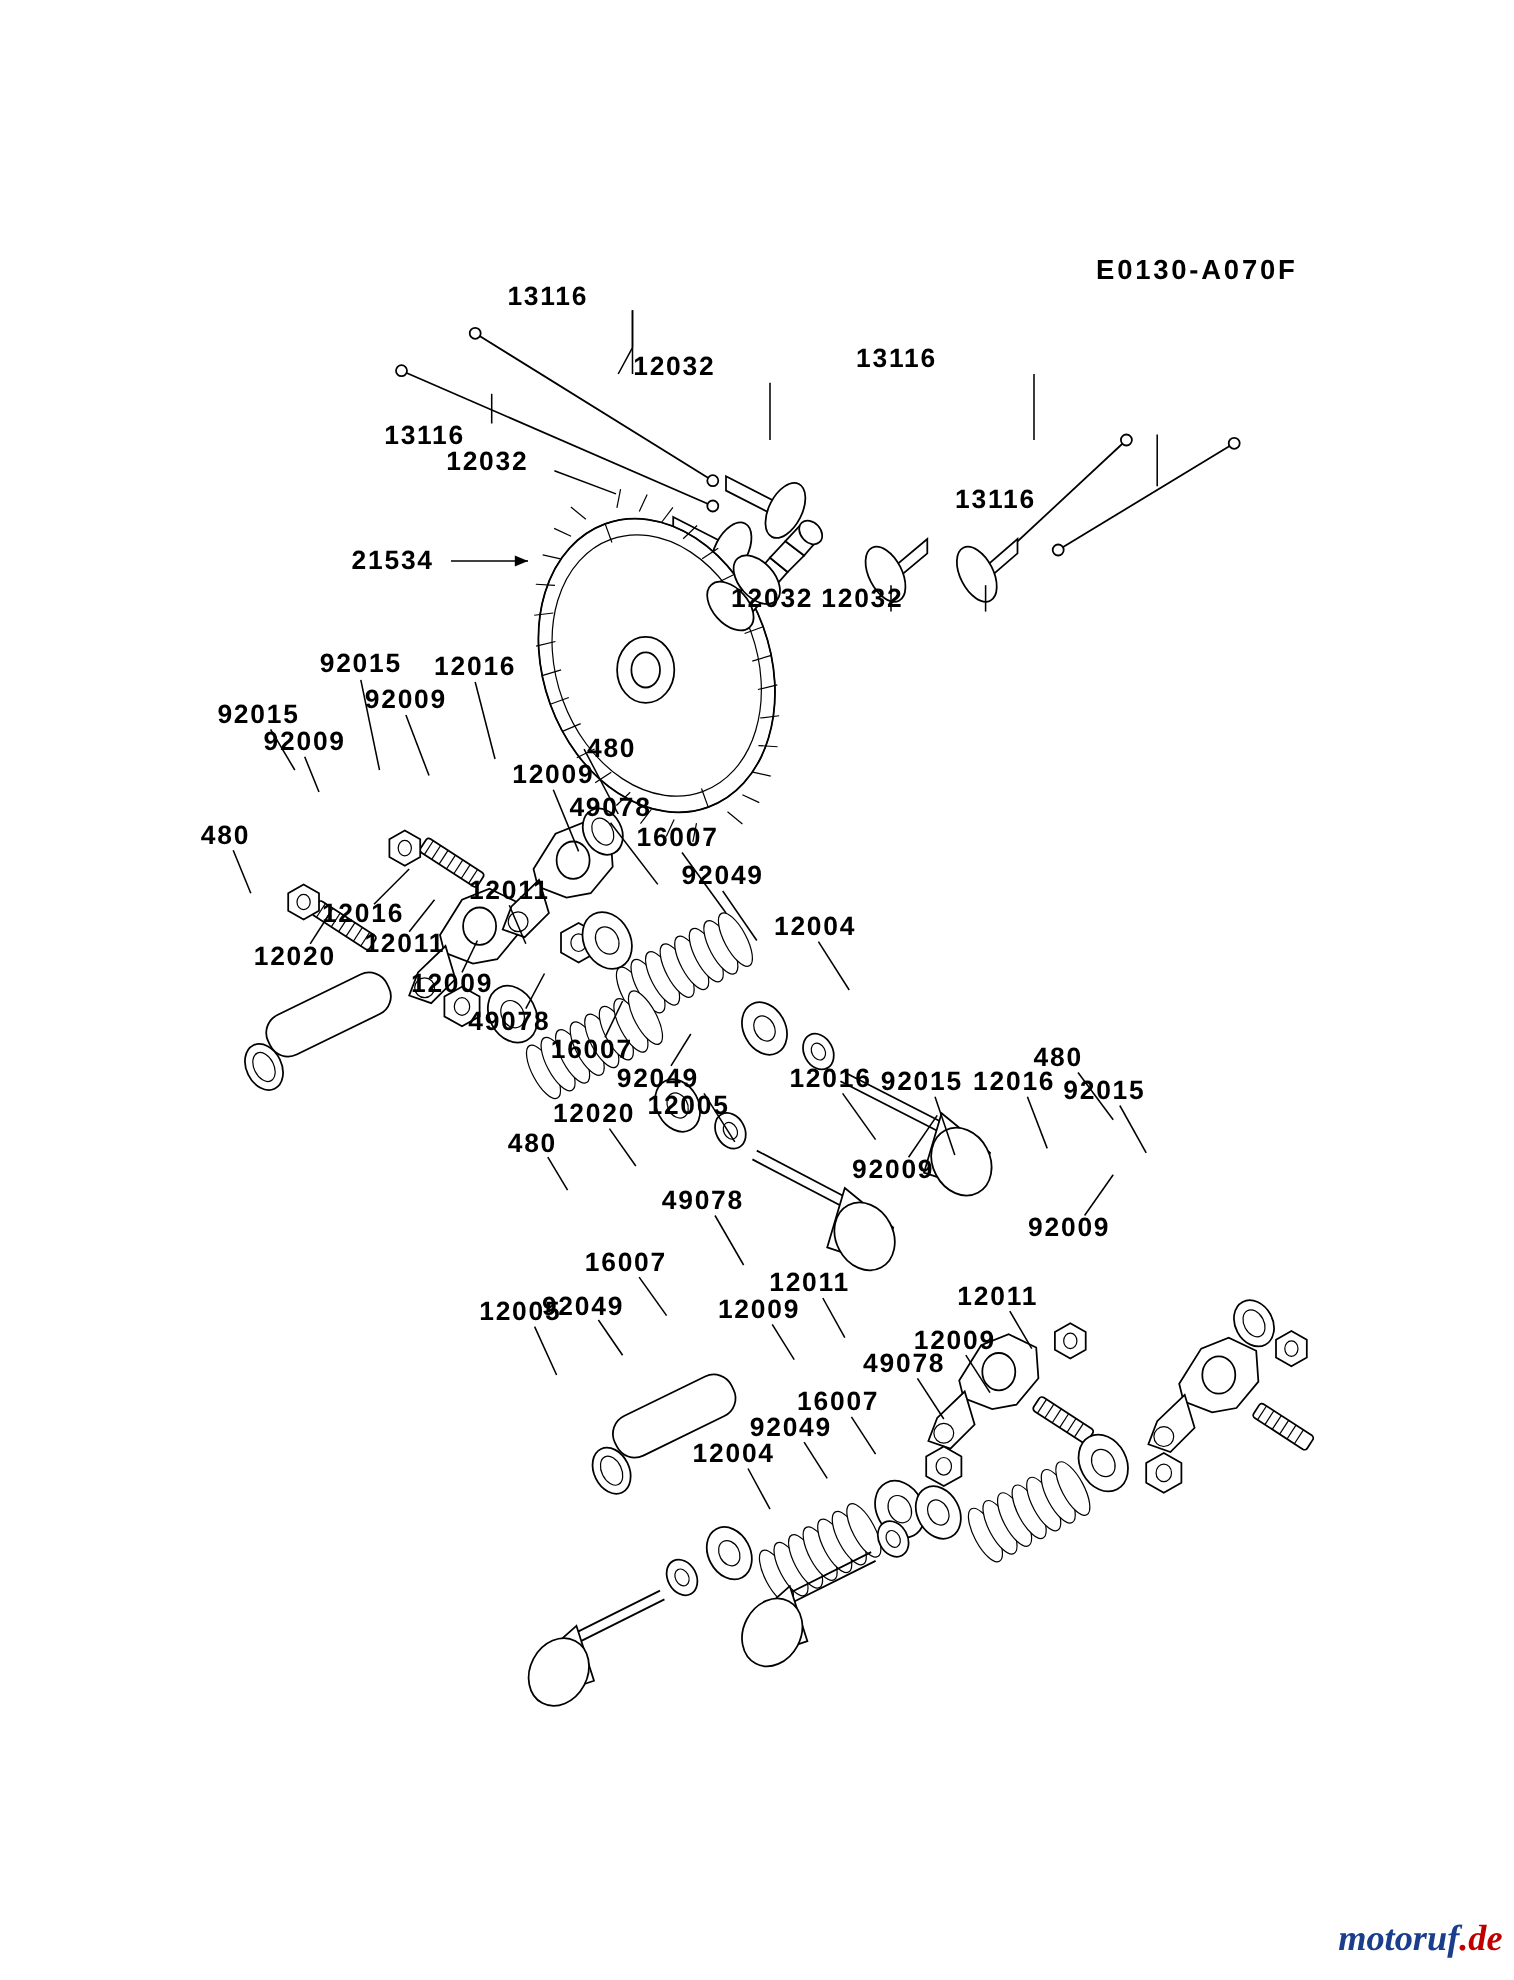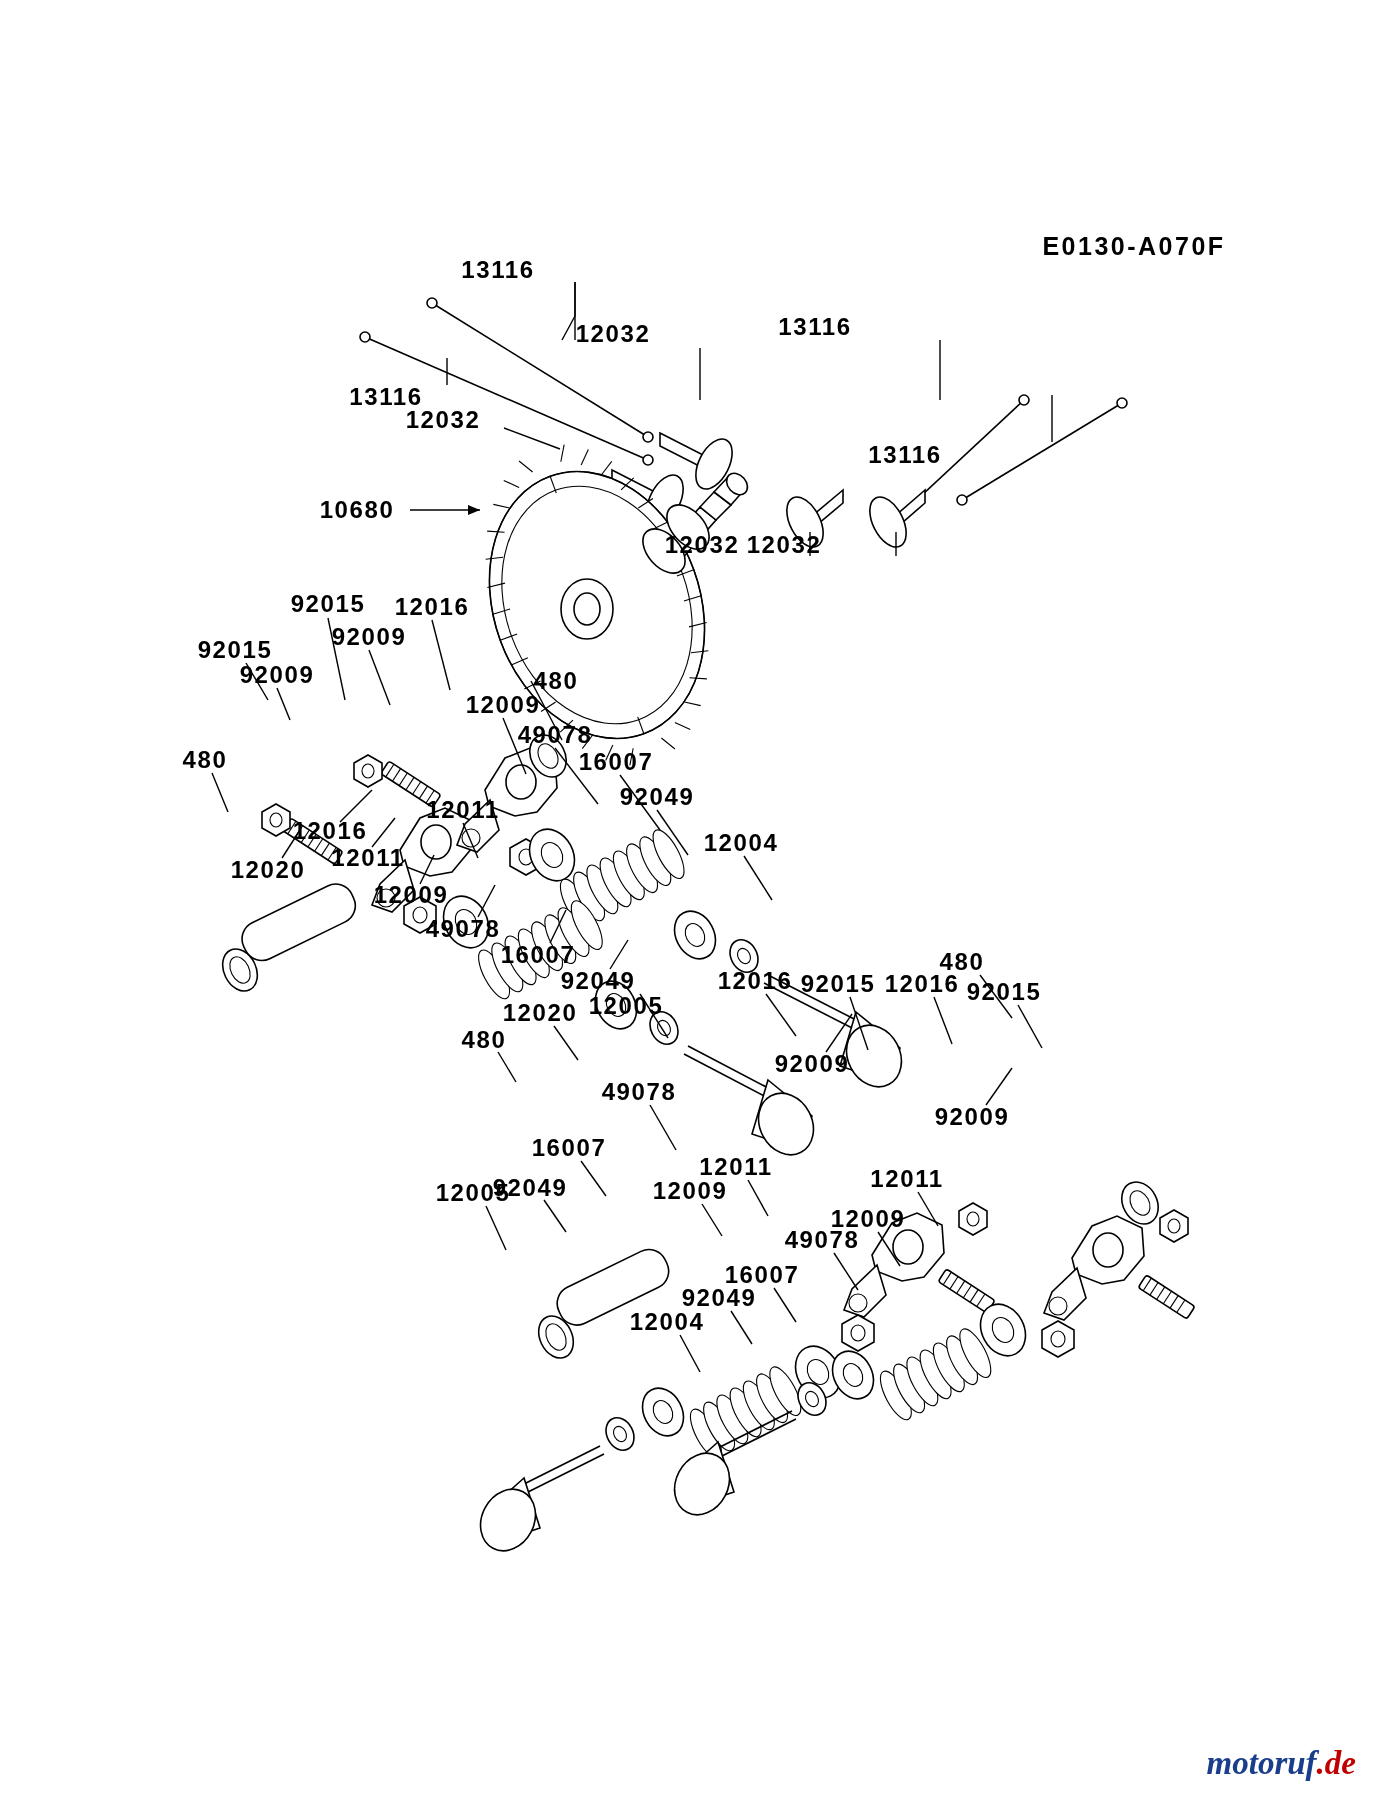--- a/index.html
+++ b/index.html
@@ -43,21 +43,21 @@
     font-family: "Liberation Sans", sans-serif;
     font-weight: bold;
     font-size: 25px;
     letter-spacing: 2.5px;
     color: #000000;
     white-space: nowrap;
     transform: translate(-50%, -50%);
   }
   .watermark {
     position: absolute;
-    right: 20px;
+    right: 10px;
     bottom: 18px;
     font-family: "Liberation Serif", serif;
     font-size: 33px;
     letter-spacing: 0px;
     white-space: nowrap;
   }
   .watermark .wm-main { color: #1a3e8c; font-weight: bold; font-style: italic;}
   .watermark .wm-dot  { color: #c00000; font-weight: bold; font-style: italic;}
 </style>
 </head>
@@ -471,30 +471,30 @@
       <line class="lead" x1="918" y1="1192" x2="938" y2="1226"></line>
       <line class="lead" x1="486" y1="1206" x2="506" y2="1250"></line>
       <line class="lead" x1="878" y1="1232" x2="900" y2="1266"></line>
       <line class="lead" x1="834" y1="1253" x2="858" y2="1290"></line>
       <line class="lead" x1="774" y1="1288" x2="796" y2="1322"></line>
       <line class="lead" x1="731" y1="1311" x2="752" y2="1344"></line>
       <line class="lead" x1="680" y1="1335" x2="700" y2="1372"></line>
     </g>
   </svg>
 
-  <div class="code-title" style="left:1134px; top:246px;">E0130-A070F</div>
+  <div class="code-title" style="left:1088px; top:246px;">E0130-A070F</div>
 
   <div id="callout-layer">
       <div class="label" style="left: 498px; top: 270px;">13116</div>
       <div class="label" style="left: 613px; top: 334px;">12032</div>
       <div class="label" style="left: 815px; top: 327px;">13116</div>
       <div class="label" style="left: 386px; top: 397px;">13116</div>
       <div class="label" style="left: 443px; top: 420px;">12032</div>
       <div class="label" style="left: 905px; top: 455px;">13116</div>
-      <div class="label" style="left: 357px; top: 510px;">10680</div>
+      <div class="label" style="left: 357px; top: 510px;">21534</div>
       <div class="label" style="left: 702px; top: 545px;">12032</div>
       <div class="label" style="left: 784px; top: 545px;">12032</div>
       <div class="label" style="left: 328px; top: 604px;">92015</div>
       <div class="label" style="left: 432px; top: 607px;">12016</div>
       <div class="label" style="left: 235px; top: 650px;">92015</div>
       <div class="label" style="left: 369px; top: 637px;">92009</div>
       <div class="label" style="left: 277px; top: 675px;">92009</div>
       <div class="label" style="left: 556px; top: 681px;">480</div>
       <div class="label" style="left: 503px; top: 705px;">12009</div>
       <div class="label" style="left: 555px; top: 735px;">49078</div>

